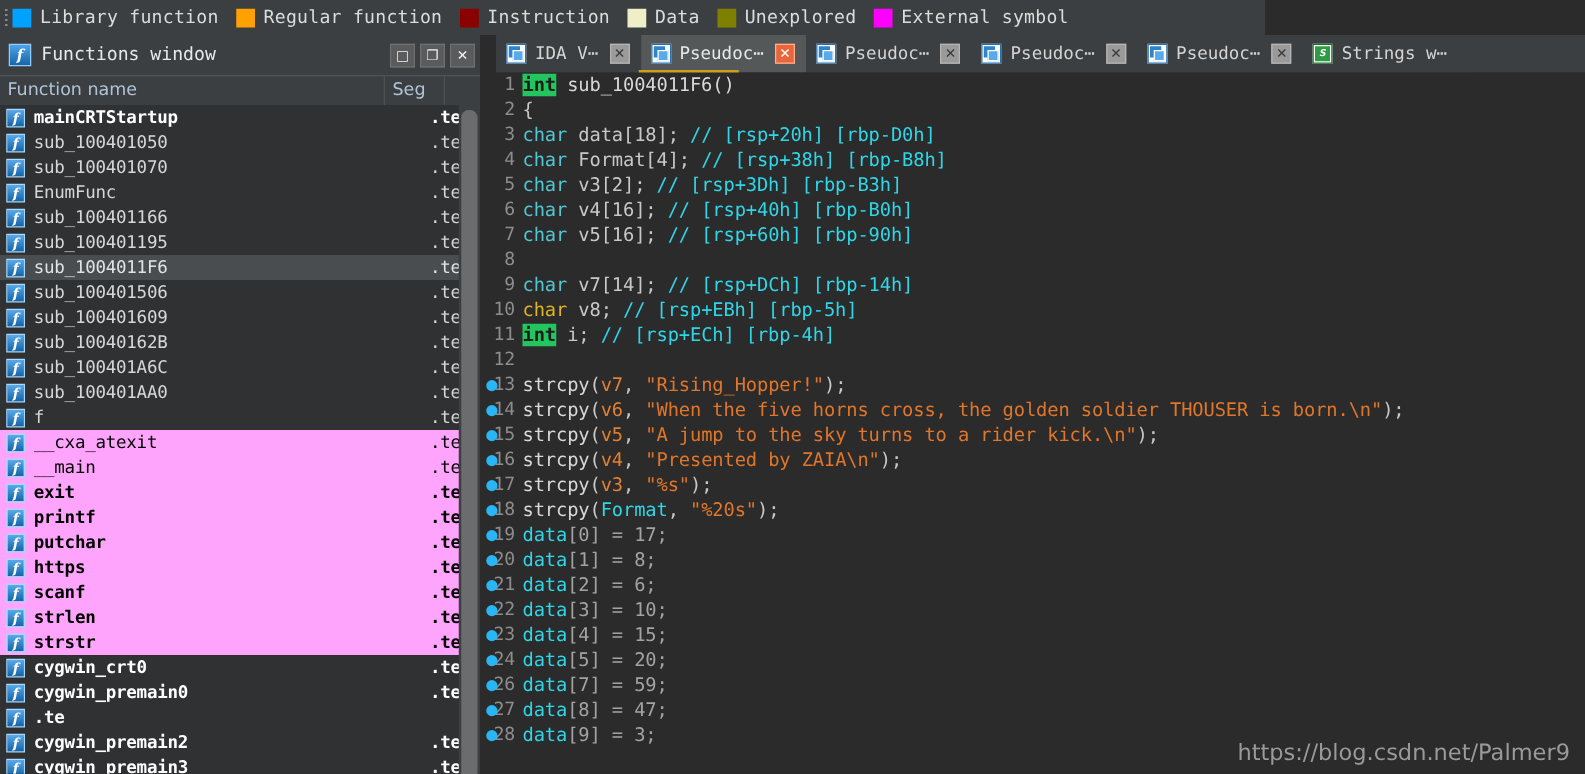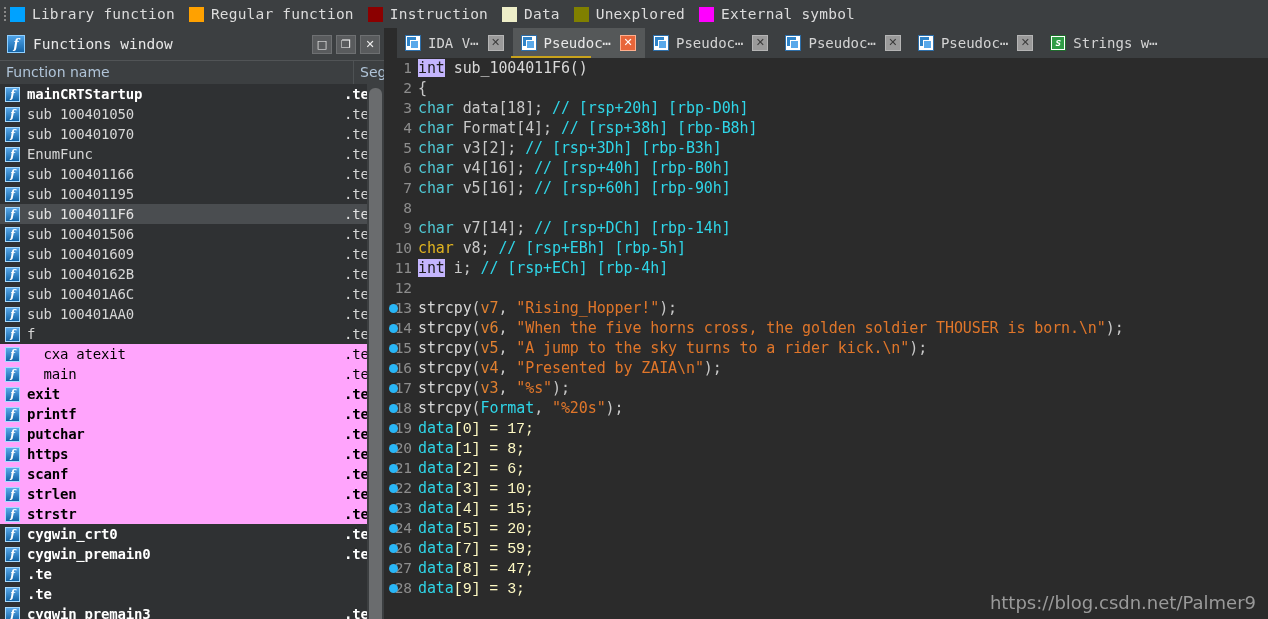--- a/index.html
+++ b/index.html
@@ -6,21 +6,21 @@
   html, body {
     margin: 0; padding: 0;
     width: 1268px; height: 619px;
     overflow: hidden;
     background: #2b2b2b;
     font-family: "DejaVu Sans Mono", monospace;
   }
 
   
   #legend-bar {
-    position: absolute; left: 0; top: 0; width: 1268px; height: 28px;
+    position: absolute; left: 0; top: 0; width: 1012px; height: 28px;
     background: #3c3f41;
     display: flex; align-items: center;
   }
   .grip {
     width: 10px; height: 28px;
     display: flex; align-items: center; justify-content: center;
     flex: none;
   }
   .grip i {
     display: block; width: 2px; height: 14px;
@@ -72,21 +72,21 @@
     background: #3c3f41;
     border-top: 1px solid #515456;
     display: flex; align-items: stretch;
     font-family: "DejaVu Sans", sans-serif;
   }
   .colhdr {
     color: #b0c4d8; font-size: 14px; line-height: 23px;
     padding-left: 6px; overflow: hidden; white-space: nowrap;
     border-right: 1px solid #4e5254;
   }
-  #colhdr-name { width: 354px; flex: none; }
+  #colhdr-name { width: 308px; flex: none; }
   #colhdr-seg  { width: 48px;  flex: none; }
 
   #fn-list {
     position: absolute; left: 0; top: 56px; width: 384px; height: 535px;
     background: #2f3133; overflow: hidden;
   }
   .fn-row {
     position: relative; height: 20px; width: 384px;
     display: flex; align-items: center;
   }
@@ -191,28 +191,28 @@
     border-radius: 50%; background: #29b6f6;
   }
   .lnum {
     width: 34px; flex: none; text-align: right; padding-right: 6px;
     color: #8d8d8d; font-size: 14.5px;
   }
   .ctext { flex: 1 1 auto; }
 
   .kw     { color: #4fc8d4; }
   .kw2    { color: #e0b320; }
-  .kwhl   { background: #c4b5fd; color: #1c1c1c; }
+  .kwhl   { background: #22c55e; color: #1c1c1c; font-weight: bold; }
   .var    { color: #e08030; }
   .cvar   { color: #2fd6e8; margin-top: 19px; }
   .fname  { color: #d8d8d8; }
   .str    { color: #e0762a; }
   .cmt    { color: #2fd6e8; }
   .pun    { color: #c8c8c8; }
-  .num    { color: #fef9c3; font-family: Liberation Mono, monospace; }
+  .num    { color: #a3a3a3; }
 
   #watermark {
     position: absolute; right: 12px; bottom: 6px;
     color: #9a9a9a; font-size: 18px;
     font-family: "DejaVu Sans", sans-serif;
   }
 </style>
 </head>
 <body>
 
@@ -385,20 +385,21 @@
         <div class="ico">f</div>
         <div class="name">cygwin_premain0</div>
         <div class="seg">.te</div>
       </div>
       <div class="fn-row normal bold">
         <div class="ico">f</div>
         <div class="seg">.te</div>
       </div>
       <div class="fn-row normal bold">
         <div class="ico">f</div>
+        <div class="name">cygwin_premain2</div>
         <div class="seg">.te</div>
       </div>
       <div class="fn-row normal bold">
         <div class="ico">f</div>
         <div class="name">cygwin_premain3</div>
         <div class="seg">.te</div>
       </div>
     </div>
 
   <div id="fn-vscroll">

